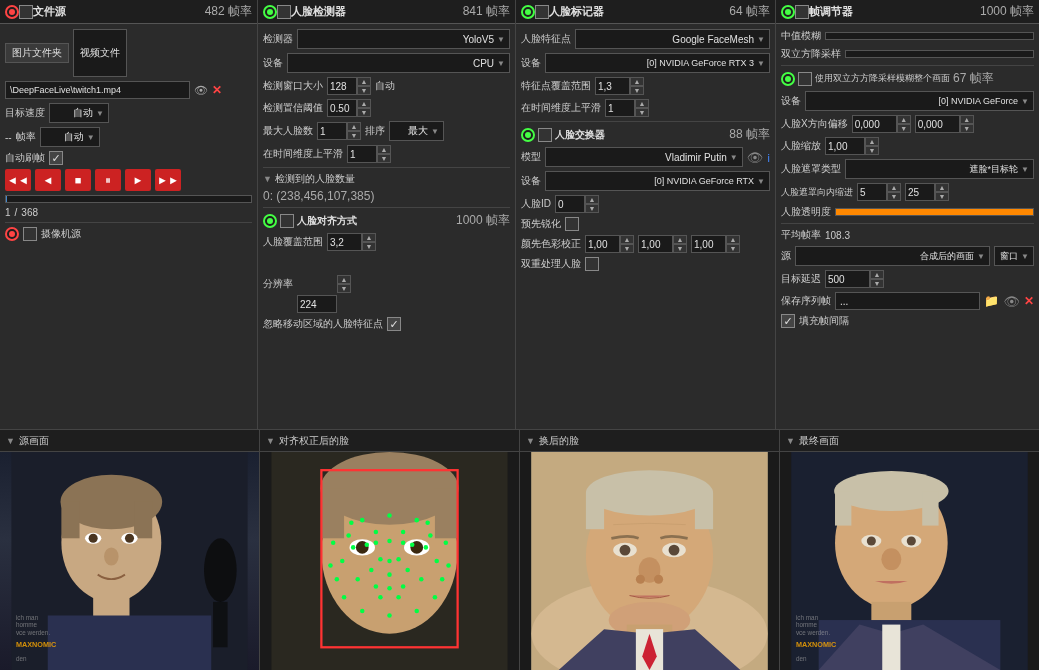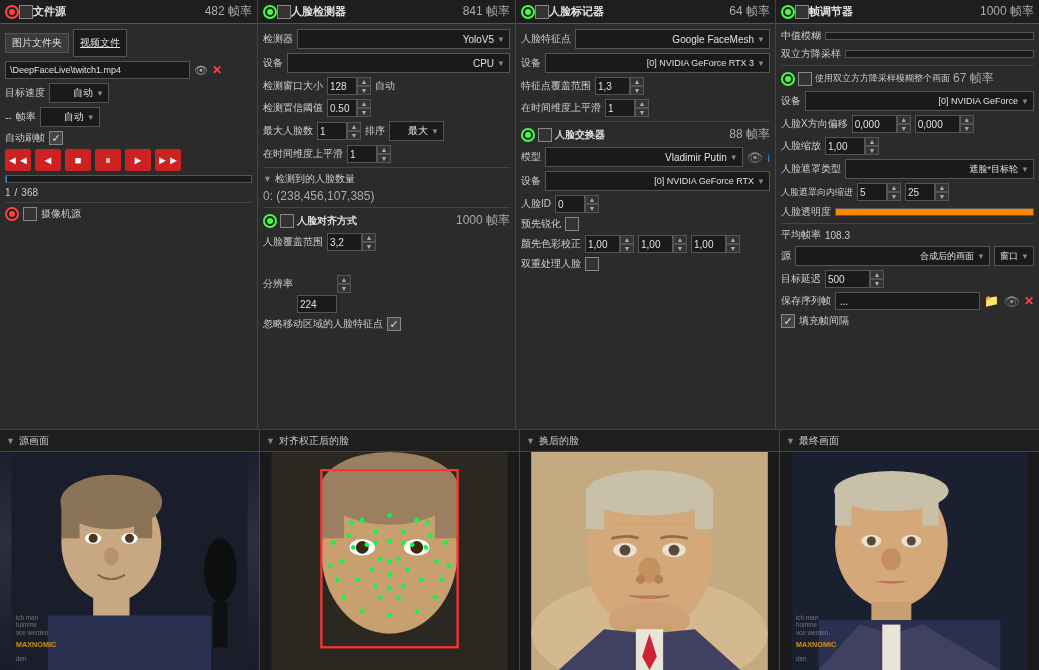--- a/index.html
+++ b/index.html
@@ -289,21 +289,21 @@
             <div class="power-btn-inner"></div>
           </div>
         <div class="checkbox-indicator"></div>
         <span class="panel-title">文件源</span>
         <span class="fps-badge">482 帧率</span>
       </div>
       <div class="panel-content">
 
         <div class="row">
           <div style="background:#3a3a3a;border:1px solid #555;padding:2px 6px;cursor:pointer;font-size:10px;">图片文件夹</div>
-          <div style="background:#1a1a1a;border:1px solid #555;padding:6px 6px;cursor:pointer;font-size:10px;text-decoration:underline;">视频文件</div>
+          <div style="background:#1a1a1a;border:1px solid #555;padding:16px 6px;cursor:pointer;font-size:10px;">视频文件</div>
         </div>
 
         <div class="row">
           <div class="value-box" style="flex:1;font-size:9px;overflow:hidden;text-overflow:ellipsis;white-space:nowrap;max-width:185px;">\DeepFaceLive\twitch1.mp4</div>
           <span class="icon-eye-sm">👁</span>
           <span class="icon-x">✕</span>
         </div>
 
         <div class="row">
           <span class="label">目标速度</span>

